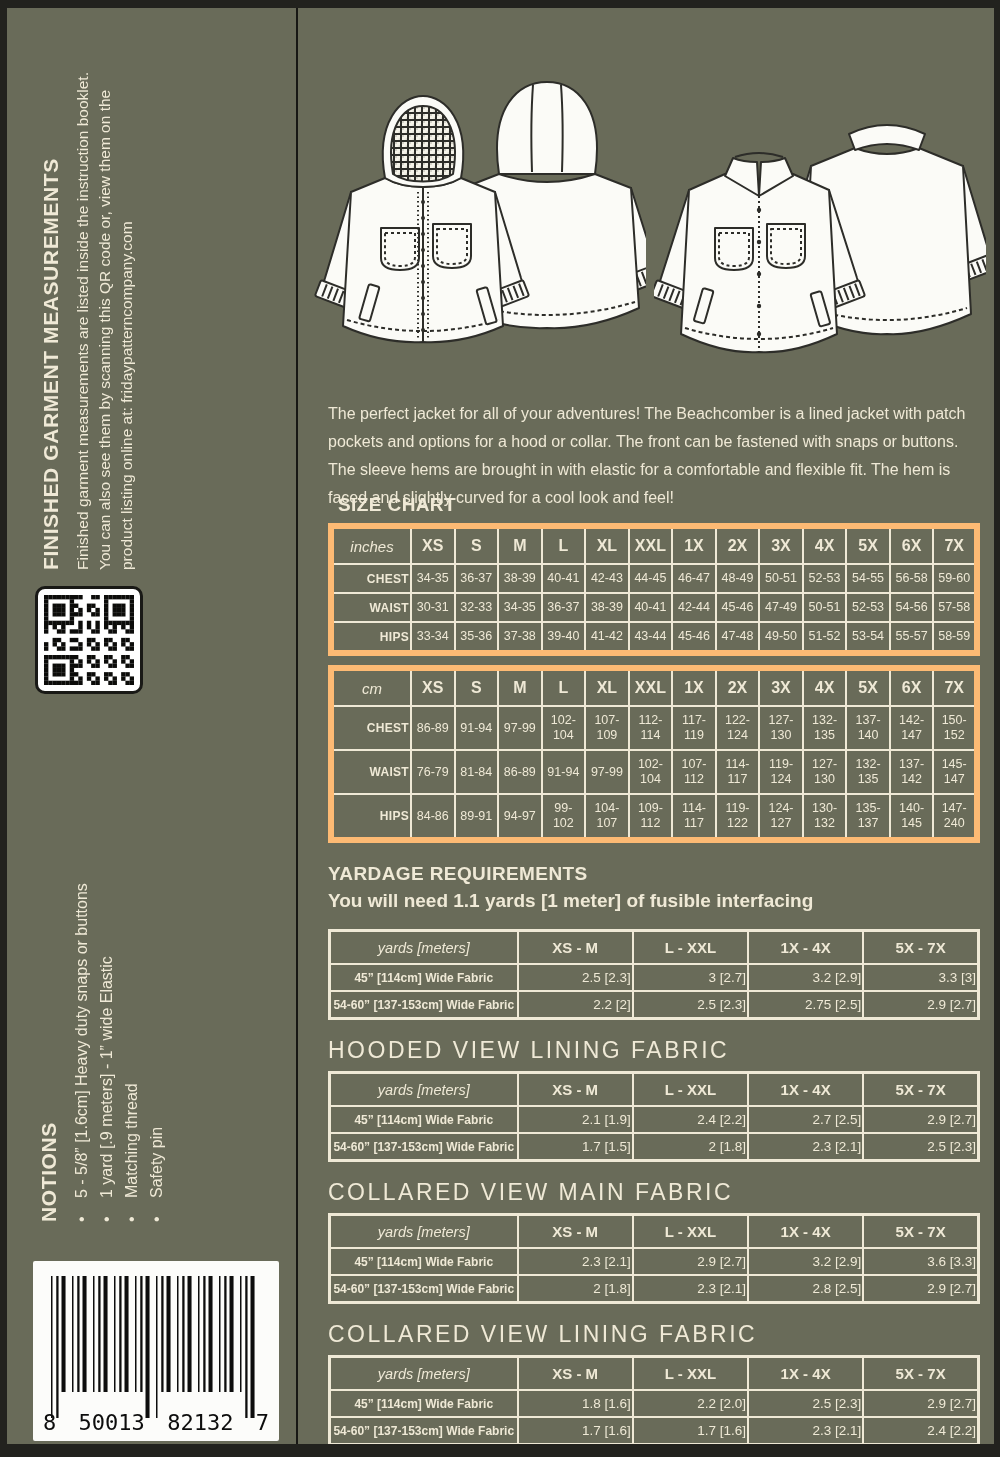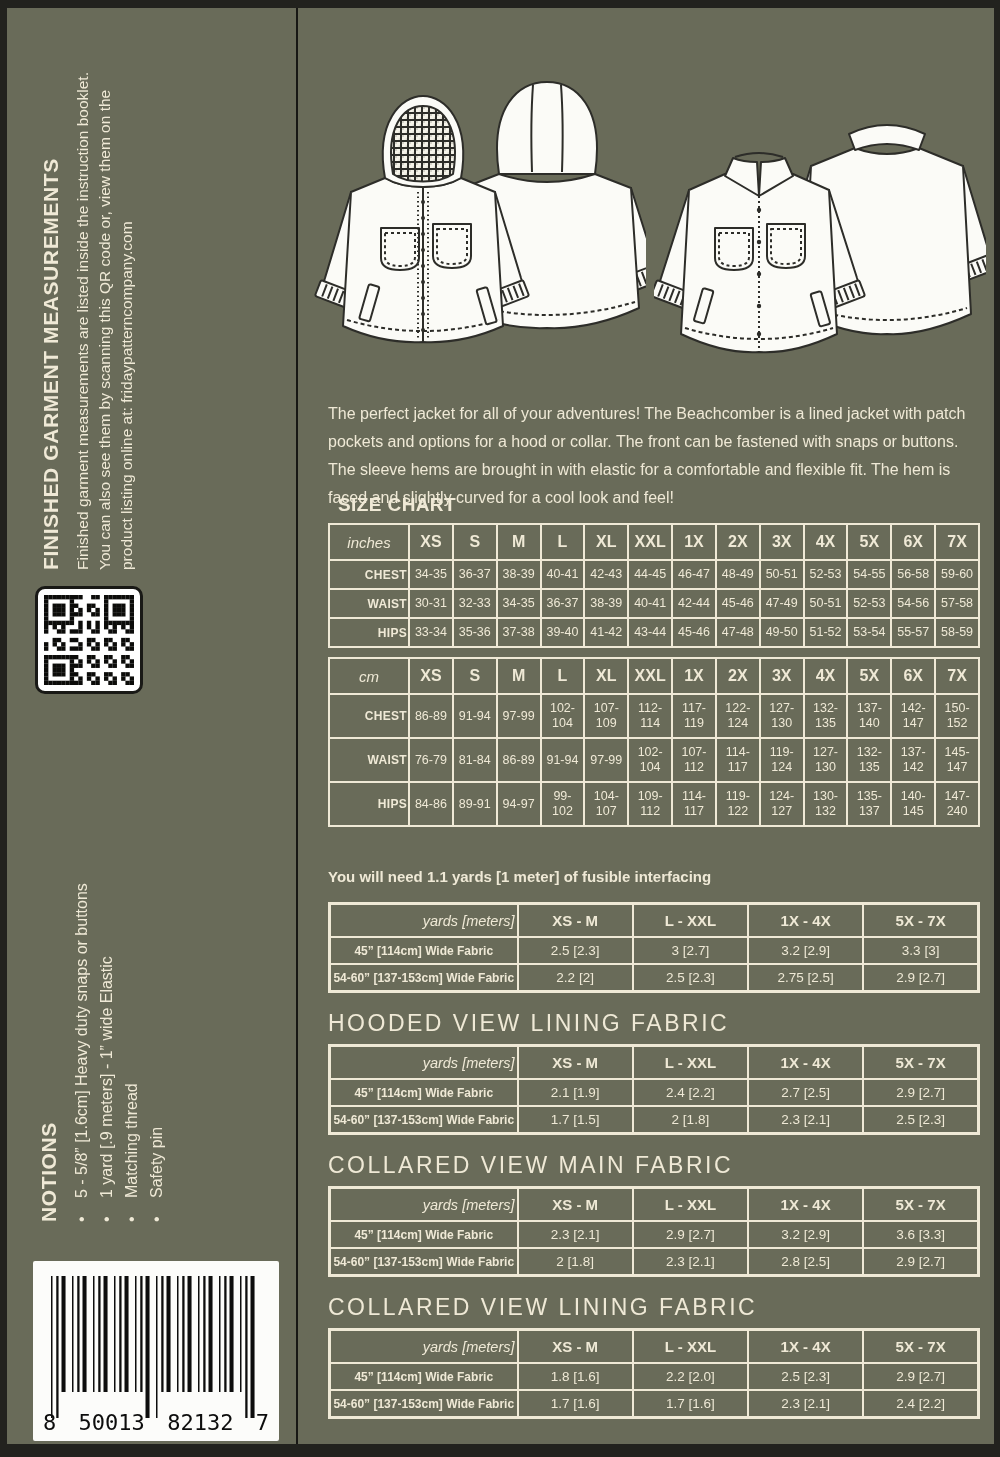--- a/index.html
+++ b/index.html
@@ -42,35 +42,35 @@
 
   
   .main { position:absolute; left:291px; top:0; right:0; bottom:0; }
   .illu-hooded   { position:absolute; left:16px;  top:72px; width:332px; height:296px; }
   .illu-collared { position:absolute; right:8px;  top:94px; width:332px; height:274px; }
   .description { position:absolute; left:30px; top:376px; width:650px; font-size:16px; line-height:28px; }
   .sizechart-title { position:absolute; left:40px; top:486px; margin:0; font-size:19px; font-weight:700; letter-spacing:.4px; }
   .size-tables { position:absolute; left:30px; top:515px; width:652px; }
   table { border-collapse:collapse; table-layout:fixed; width:652px; background:transparent; }
   td, th { border:2px solid #efe9d6; text-align:center; color:#efe9d6; overflow:hidden; }
-  .size-table { border:2px solid #fdba74; margin-bottom:9px;padding-left:37px; }
+  .size-table { border:6px solid #fdba74; margin-bottom:9px;padding-left:37px; }
   .size-table th.unit { width:80px; font-style:italic; font-weight:400; font-size:15px; padding:8px 2px; }
   .size-table th.size { font-size:16px; font-weight:700; padding:8px 0; }
   .size-table th.rowlabel { font-size:12px; font-weight:700; letter-spacing:.3px; padding:6px 1px;text-align:right; }
   .size-table td { font-size:12.5px; line-height:15px; padding:6px 1px; }
   .yardage { position:absolute; left:30px; top:855px; width:652px; }
   .yardage h3 { margin:0; font-size:19px; font-weight:700; letter-spacing:.4px; }
-  .yardage .subtitle { margin:5px 0 0 0; font-size:15px; font-weight:700; }
+  .yardage .subtitle { margin:5px 0 0 0; font-size:19px; font-weight:700; }
   .yardage-section { margin-top:17px; }
   .section-title { font-size:23px; font-weight:400; letter-spacing:2.5px; margin:0 0 7px 0; }
   .yard-table { border:3px solid #efe9d6; }
-  .yard-table th.unit { width:188px; font-style:italic; font-weight:400; font-size:14.5px; padding:7px 2px;text-align:right; }
+  .yard-table th.unit { width:188px; font-style:italic; font-weight:400; font-size:14.5px; padding:7px 2px; }
   .yard-table th.size { font-size:15px; font-weight:700; padding:7px 12px; }
   .yard-table th.rowlabel { font-size:12px; font-weight:700; padding:1px 2px;margin-left:10px; }
-  .yard-table td { font-size:13.5px; padding:5px 1px; }
+  .yard-table td { font-size:13.5px; padding:5px 1px;text-align:right; }
 
   
   .jacket path, .jacket rect, .jacket ellipse { stroke:#2d2d29; stroke-width:2; stroke-linejoin:round; }
 </style>
 </head>
 <body>
 
 <div class="envelope">
 
   <div>
@@ -617,20 +617,21 @@
               <td>130- 132</td>
               <td>135- 137</td>
               <td>140- 145</td>
               <td>147- 240</td>
             </tr>
           </tbody>
         </table>
       </div>
 
     <div class="yardage">
+      <h3>YARDAGE REQUIREMENTS</h3>
       <p class="subtitle">You will need 1.1 yards [1 meter] of fusible interfacing</p>
       <div id="yardage-sections">
           <div class="yardage-section">
             <table class="yard-table">
               <thead>
                 <tr>
                   <th class="unit">yards [meters]</th>
                   <th class="size">XS - M</th>
                   <th class="size">L - XXL</th>
                   <th class="size">1X - 4X</th>

